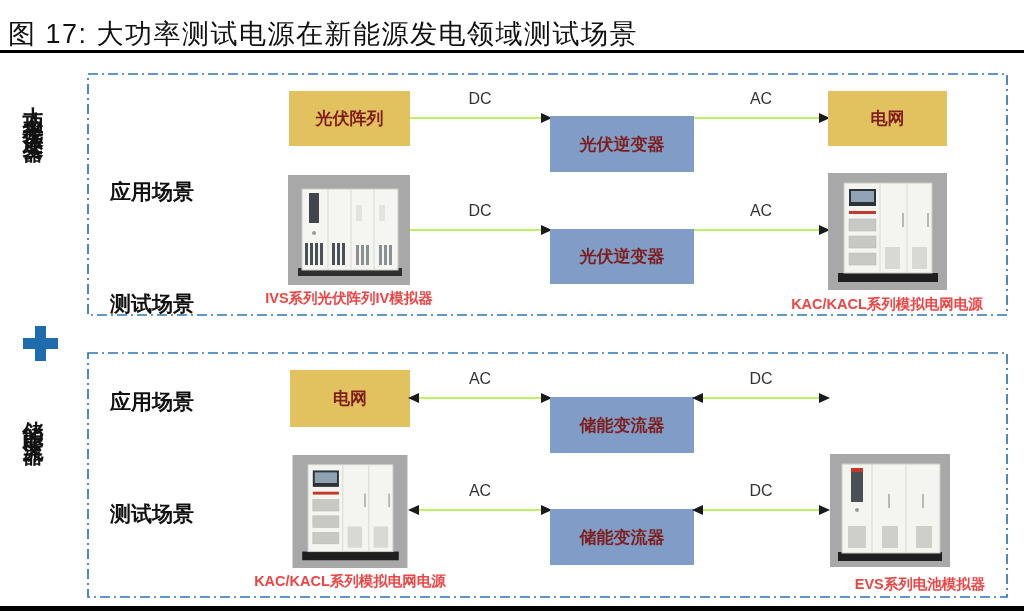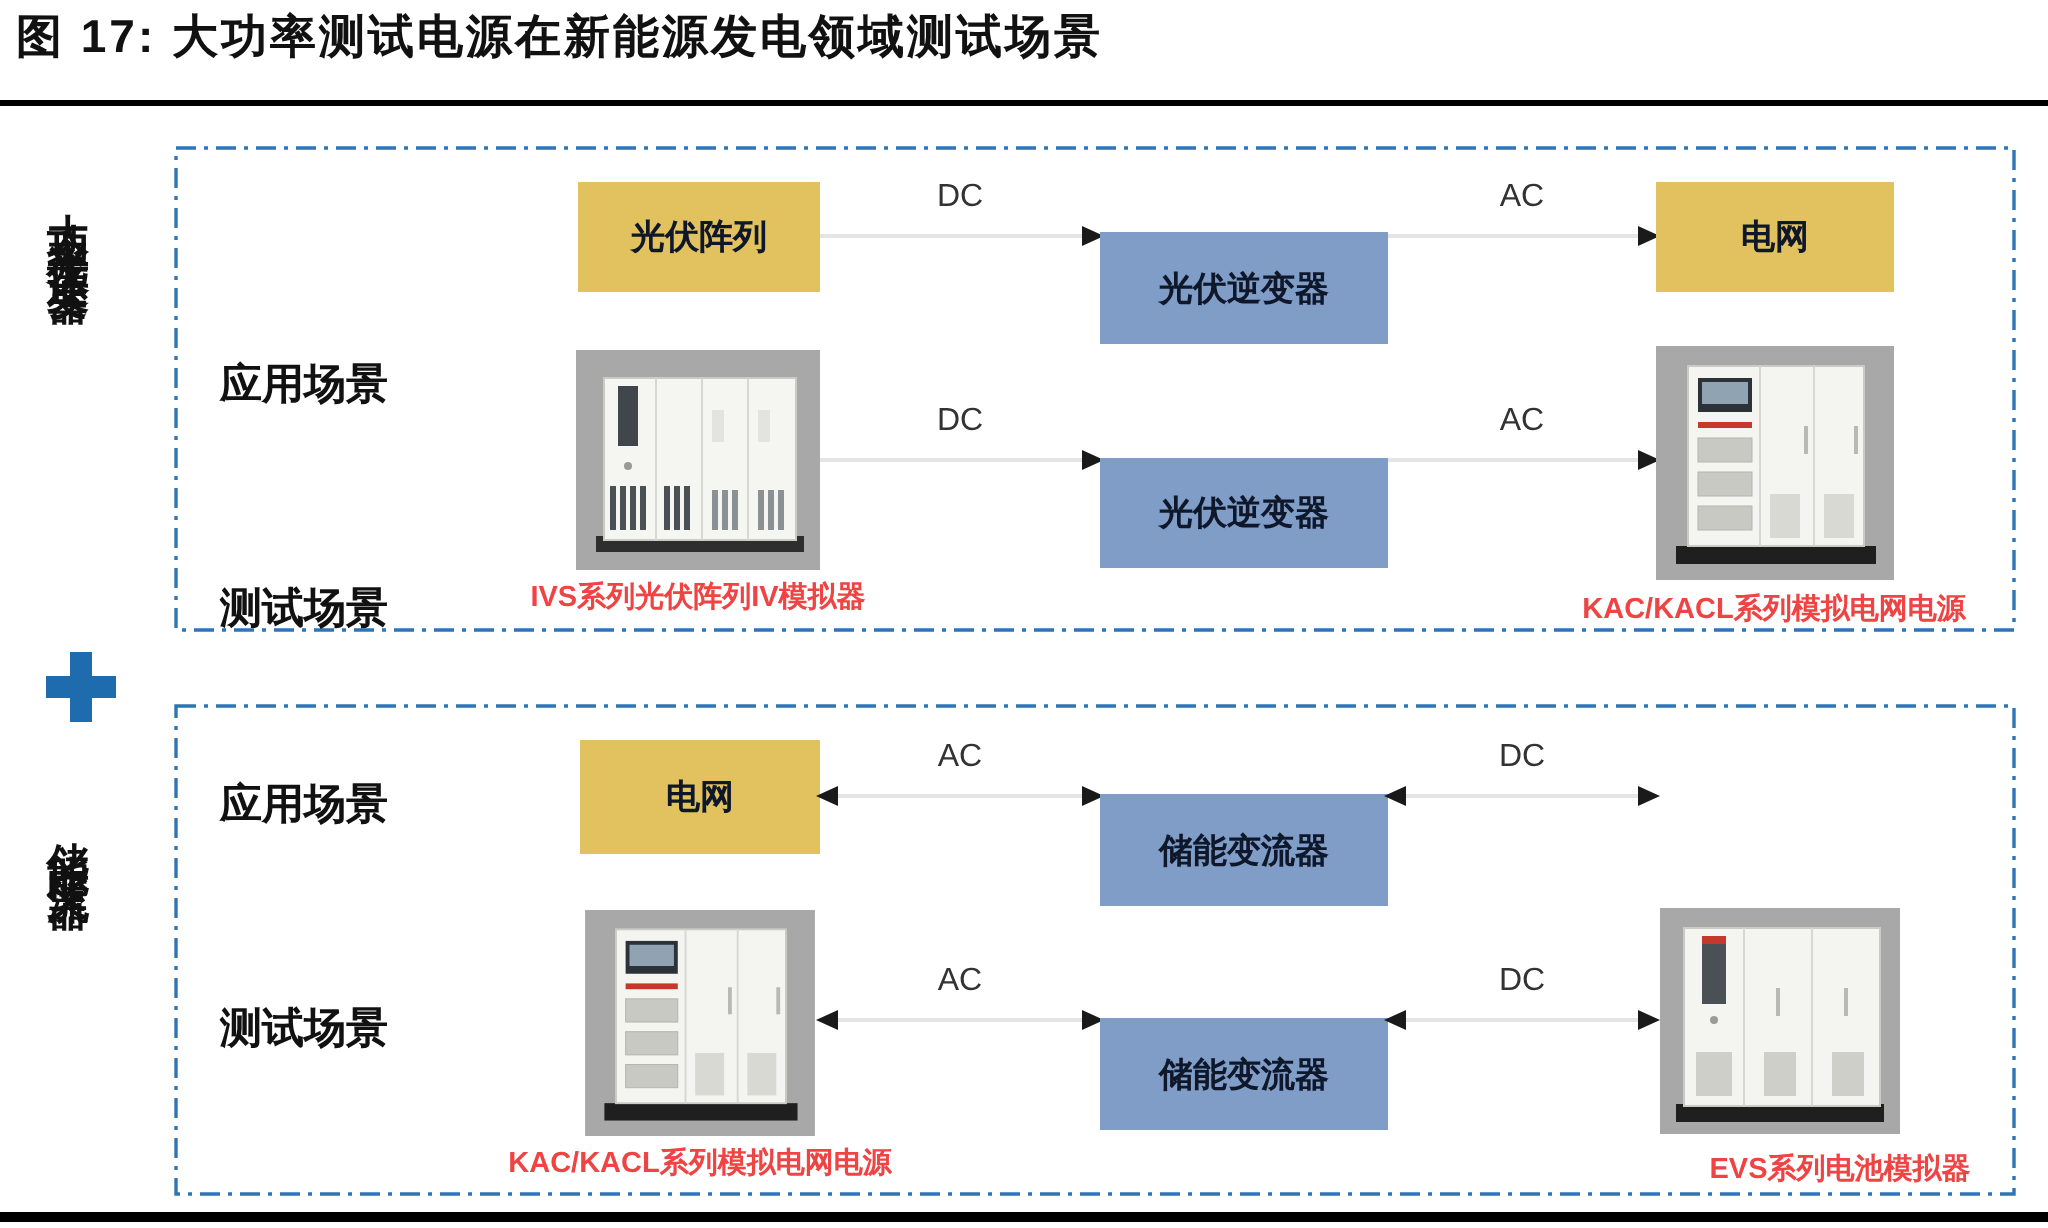--- a/index.html
+++ b/index.html
@@ -1,21 +1,21 @@
 <!DOCTYPE html>
 <html><head>
 <meta charset="utf-8">
 <style>
   html,body { margin:0; padding:0; }
   body {
     width:1024px; height:614px; position:relative; background:#ffffff;
     font-family:"Liberation Sans", sans-serif; color:#111; overflow:hidden;
   }
   .figure-title {
-    position:absolute; left:8px; top:3px; font-size:23px; font-weight:bold;
+    position:absolute; left:8px; top:16px; font-size:27px; font-weight:normal;
     letter-spacing:1.5px; white-space:nowrap;
   }
   .rule { position:absolute; left:0; width:1024px; background:#000; }
   .rule-top { top:50px; height:3px; }
   .rule-bottom { top:606px; height:5px; }
 
   .vtext {
     position:absolute; left:19px; writing-mode:vertical-rl; text-orientation:upright;
     font-weight:bold; font-size:21px; color:#111;
   }
@@ -25,26 +25,26 @@
 
   .panel { position:absolute; left:87px; width:921px; }
   .panel-1 { top:73px; height:243px; }
   .panel-2 { top:352px; height:246px; }
   .panel-border { position:absolute; left:0; top:0; width:100%; height:100%; }
 
   .scene-label { position:absolute; font-size:21px; font-weight:bold; white-space:nowrap;text-align:center; }
 
   .node {
     position:absolute; display:flex; align-items:center; justify-content:center;
-    font-size:17px; font-weight:bold; color:#0f172a; white-space:nowrap;
+    font-size:17px; font-weight:bold; color:#7f1d1d; white-space:nowrap;
   }
   .node-yellow { background:#E2C25E; }
   .node-blue   { background:#7F9DC6;margin-top:26px; }
 
-  .arrow { position:absolute; height:2px; background:#e5e5e5; }
+  .arrow { position:absolute; height:2px; background:#bef264; }
   .arrow .head-r {
     position:absolute; right:-2px; top:-4px; width:0; height:0;
     border-left:11px solid #1a1a1a; border-top:5px solid transparent; border-bottom:5px solid transparent;
   }
   .arrow .head-l {
     position:absolute; left:-2px; top:-4px; width:0; height:0;
     border-right:11px solid #1a1a1a; border-top:5px solid transparent; border-bottom:5px solid transparent;
   }
   .arrow .alabel {
     position:absolute; left:0; right:0; top:-27px; text-align:center;

